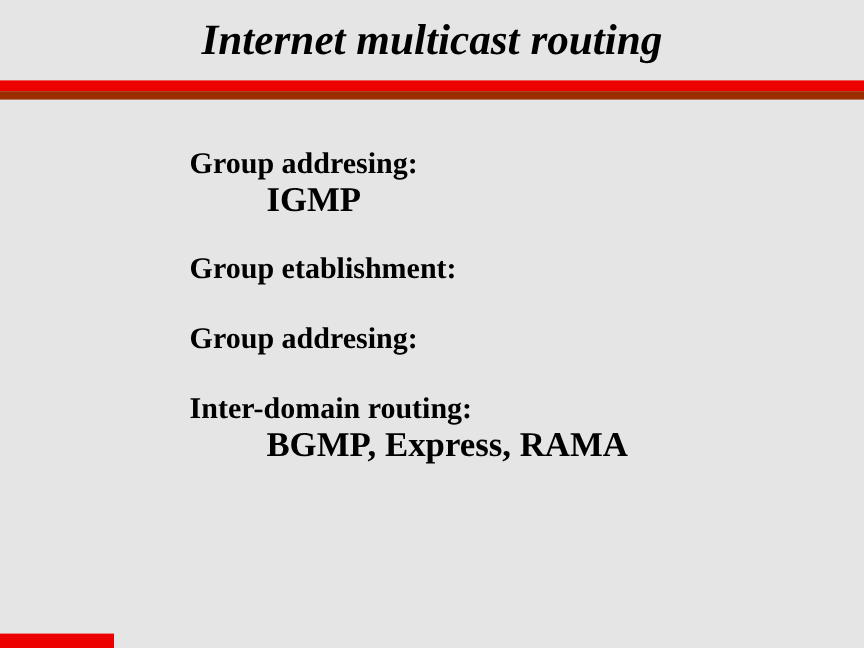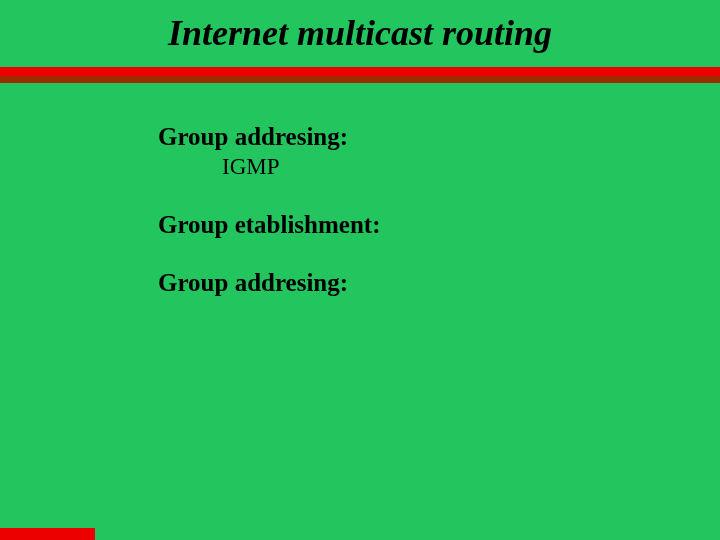--- a/index.html
+++ b/index.html
@@ -4,21 +4,21 @@
 <style>
   html, body {
     margin: 0;
     padding: 0;
     background: #ffffff;
   }
   .slide {
     position: relative;
     width: 720px;
     height: 540px;
-    background: #22c55e;
+    background: #e5e5e5;
     overflow: hidden;
     font-family: "Liberation Serif", "DejaVu Serif", serif;
     color: #000000;
   }
   .title {
     position: absolute;
     top: 12px;
     left: 0;
     width: 720px;
     margin: 0;
@@ -52,24 +52,25 @@
   .group {
     margin: 0 0 28px 0;
   }
   .heading {
     font-size: 25px;
     line-height: 30px;
     font-weight: bold;
     white-space: nowrap;
   }
   .items {
-    font-size: 23px;
+    font-size: 29px;
     line-height: 30px;
     padding-left: 64px;
     white-space: nowrap;
+    font-weight: bold;
   }
   .bottom-bar {
     position: absolute;
     left: 0;
     bottom: 0;
     width: 95px;
     height: 12px;
     background: #ec0000;
   }
 </style>
@@ -93,18 +94,22 @@
     </div>
 
     <div class="group">
       <div class="heading">Group etablishment:</div>
     </div>
 
     <div class="group">
       <div class="heading">Group addresing:</div>
     </div>
 
+    <div class="group">
+      <div class="heading">Inter-domain routing:</div>
+      <div class="items">BGMP, Express, RAMA</div>
+    </div>
 
   </div>
 
   <div class="bottom-bar"></div>
 
 </div>
 
 </body></html>

